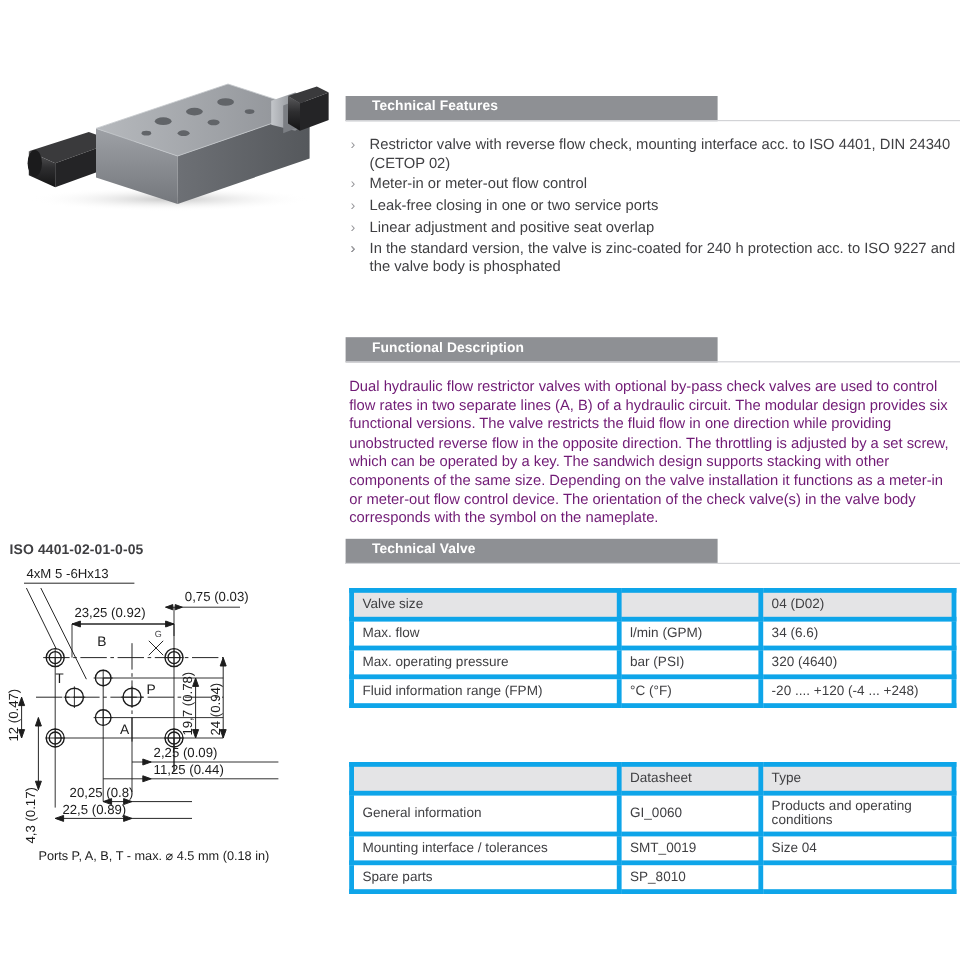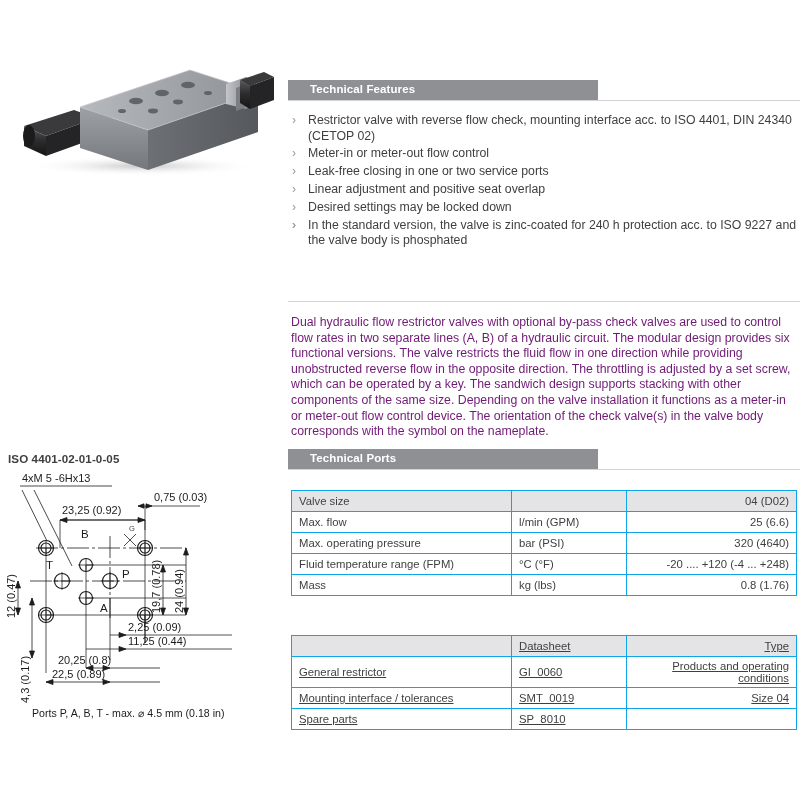--- a/index.html
+++ b/index.html
@@ -93,33 +93,33 @@
   
   table.dt {
     position: absolute;
     border-collapse: collapse;
     width: 506px;
     left: 3px;
     font-size: 11.3px;
     color: #3f3f42;
   }
   table.dt td, table.dt th {
-    border: 1px solid #0ea5e9;
+    border: 4px solid #0ea5e9;
     padding: 3px 7px;
     font-weight: normal;
     text-align: left;
     height: 14px;
     vertical-align: middle;
     background: #ffffff;
   }
   table.dt .hdr {
     background: #e4e4e6;
   }
   table.dt .ctr {
-    text-align: right;
+    text-align: left;
   }
   .col-a { width: 205px; }
   .col-b { width: 100px; }
   .col-c { width: auto; }
 
   
   .left-col {
     position: absolute;
     left: 0;
     top: 0;
@@ -393,83 +393,80 @@
     <div class="bullet">
       <span class="chev">›</span>
       <span>Leak-free closing in one or two service ports</span>
     </div>
     <div class="bullet">
       <span class="chev">›</span>
       <span>Linear adjustment and positive seat overlap</span>
     </div>
     <div class="bullet">
       <span class="chev">›</span>
-      <span>Desired settings may be locked down</span>
     </div>
     <div class="bullet">
       <span class="chev">›</span>
     </div>
     <div class="bullet">
       <span class="chev">›</span>
       <span>In the standard version, the valve is zinc-coated for 240 h protection acc. to ISO 9227 and the valve body is phosphated</span>
     </div>
   </div>
 
   <div class="section-head" style="top:281px;">
+    <div class="bar">
+      <span class="bar-title">Functional Description</span>
+    </div>
     <div class="rule"></div>
   </div>
 
   <div class="para" style="top:315px;">Dual hydraulic flow restrictor valves with optional by-pass check valves are used to control flow rates in two separate lines (A, B) of a hydraulic circuit. The modular design provides six functional versions. The valve restricts the fluid flow in one direction while providing unobstructed reverse flow in the opposite direction. The throttling is adjusted by a set screw, which can be operated by a key. The sandwich design supports stacking with other components of the same size. Depending on the valve installation it functions as a meter-in or meter-out flow control device. The orientation of the check valve(s) in the valve body corresponds with the symbol on the nameplate.</div>
 
   <div class="section-head" style="top:449px;">
     <div class="bar">
-      <span class="bar-title">Technical Ports</span>
+      <span class="bar-title">Technical Valve</span>
     </div>
     <div class="rule"></div>
   </div>
 
   <table class="dt" style="top:490px;">
     <tbody>
       <tr>
         <td class="hdr col-a">Valve size</td>
         <td class="hdr col-b"></td>
         <td class="hdr col-c ctr">04 (D02)</td>
       </tr>
       <tr>
         <td class="col-a">Max. flow</td>
         <td class="col-b">l/min (GPM)</td>
-        <td class="col-c ctr">25  (6.6)</td>
+        <td class="col-c ctr">34  (6.6)</td>
       </tr>
       <tr>
         <td class="col-a">Max. operating pressure</td>
         <td class="col-b">bar (PSI)</td>
         <td class="col-c ctr">320 (4640)</td>
       </tr>
       <tr>
-        <td class="col-a">Fluid temperature range (FPM)</td>
+        <td class="col-a">Fluid information range (FPM)</td>
         <td class="col-b">°C (°F)</td>
         <td class="col-c ctr">-20 .... +120 (-4 ... +248)</td>
       </tr>
-      <tr>
-        <td class="col-a">Mass</td>
-        <td class="col-b">kg (lbs)</td>
-        <td class="col-c ctr">0.8 (1.76)</td>
-      </tr>
     </tbody>
   </table>
 
-  <table class="dt" style="top:635px;text-decoration:underline;">
+  <table class="dt" style="top:635px;">
     <tbody>
       <tr>
         <td class="hdr col-a"></td>
         <td class="hdr col-b">Datasheet</td>
         <td class="hdr col-c ctr">Type</td>
       </tr>
       <tr>
-        <td class="col-a">General restrictor</td>
+        <td class="col-a">General information</td>
         <td class="col-b">GI_0060</td>
         <td class="col-c ctr">Products and operating conditions</td>
       </tr>
       <tr>
         <td class="col-a">Mounting interface / tolerances</td>
         <td class="col-b">SMT_0019</td>
         <td class="col-c ctr">Size 04</td>
       </tr>
       <tr>
         <td class="col-a">Spare parts</td>

